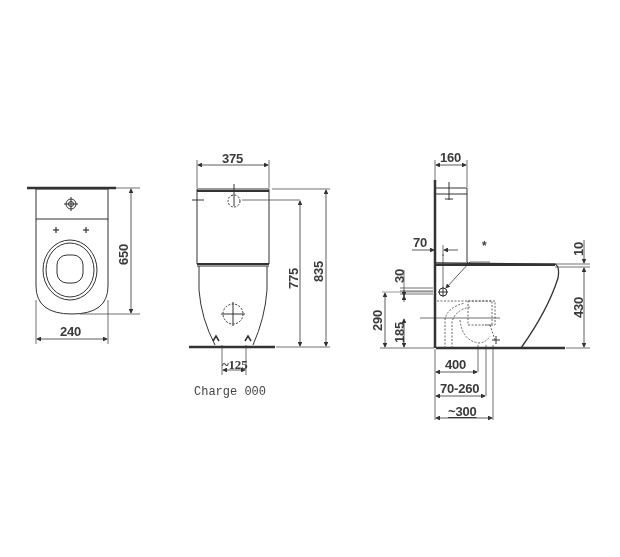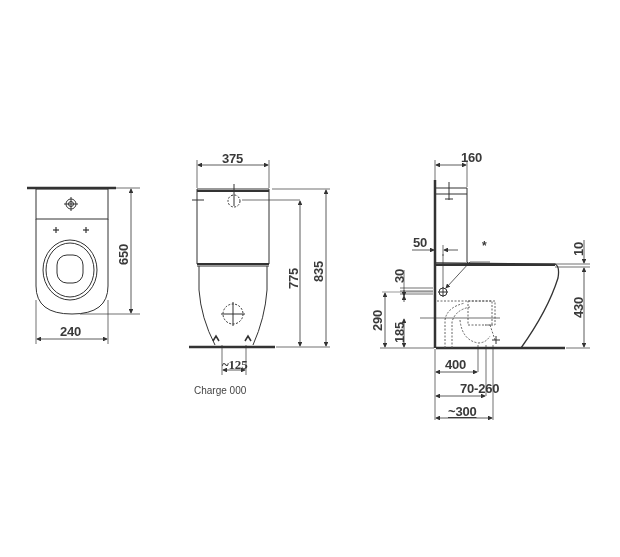--- a/index.html
+++ b/index.html
@@ -1,21 +1,21 @@
 <!DOCTYPE html>
 <html><head>
   <meta charset="utf-8">
   <style>
     html, body { margin: 0; padding: 0; background: #ffffff; }
     body { width: 620px; height: 557px; position: relative; overflow: hidden; }
     .canvas { position: absolute; left: 0; top: 0; width: 620px; height: 557px; }
     svg { position: absolute; left: 0; top: 0; }
     .dim { position: absolute; font-family: "Liberation Sans", sans-serif; font-weight: bold; font-size: 13px; color: #3a3a3a; line-height: 1; white-space: nowrap; letter-spacing: -0.2px; }
     .dim.v { transform-origin: 0 0; transform: rotate(-90deg); }
-    .caption { position: absolute; font-family: Liberation Sans, sans-serif; font-size: 10px; color: #444; }
+    .caption { position: absolute; font-family: Liberation Mono, monospace; font-size: 12px; color: #444; }
   </style>
 </head>
 <body>
 
 <div class="canvas">
 
 <svg width="620" height="557" viewBox="0 0 620 557">
   <defs>
     <marker id="ah" markerWidth="6" markerHeight="6" refX="5" refY="3" orient="auto">
       <path d="M0,0 L6,3 L0,6 z" fill="#333"></path>
@@ -155,25 +155,25 @@
 
 <div class="dim" style="left:60px;top:325px;">240</div>
 <div class="dim v" style="left:117px;top:265px;">650</div>
 
 <div class="dim" style="left:222px;top:152px;">375</div>
 <div class="dim v" style="left:287px;top:289px;">775</div>
 <div class="dim v" style="left:312px;top:282px;">835</div>
 <div class="dim" style="left:222px;top:358px;font-family:Liberation Serif, serif;">~125</div>
 <div class="caption" style="left:194px;top:385px;">Charge 000</div>
 
-<div class="dim" style="left:461px;top:151px;">160</div>
-<div class="dim" style="left:413px;top:236px;">50</div>
+<div class="dim" style="left:440px;top:151px;">160</div>
+<div class="dim" style="left:413px;top:236px;">70</div>
 <div class="dim" style="left:482px;top:240px;font-size:12px;">*</div>
 <div class="dim v" style="left:572px;top:256px;">10</div>
 <div class="dim v" style="left:572px;top:318px;">430</div>
 <div class="dim v" style="left:393px;top:283px;">30</div>
 <div class="dim v" style="left:371px;top:331px;">290</div>
 <div class="dim v" style="left:393px;top:343px;">185</div>
 <div class="dim" style="left:445px;top:358px;">400</div>
-<div class="dim" style="left:460px;top:382px;">70-260</div>
+<div class="dim" style="left:440px;top:382px;">70-260</div>
 <div class="dim" style="left:448px;top:405px;text-decoration:underline;">~300</div>
 
 </div>
 
 </body></html>

